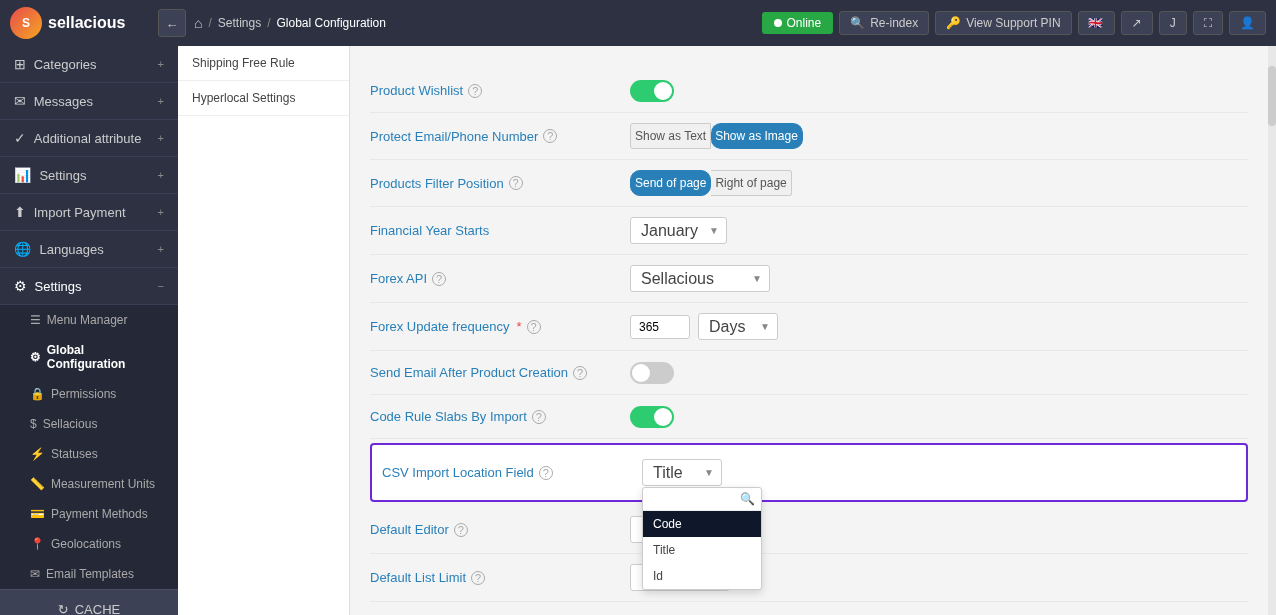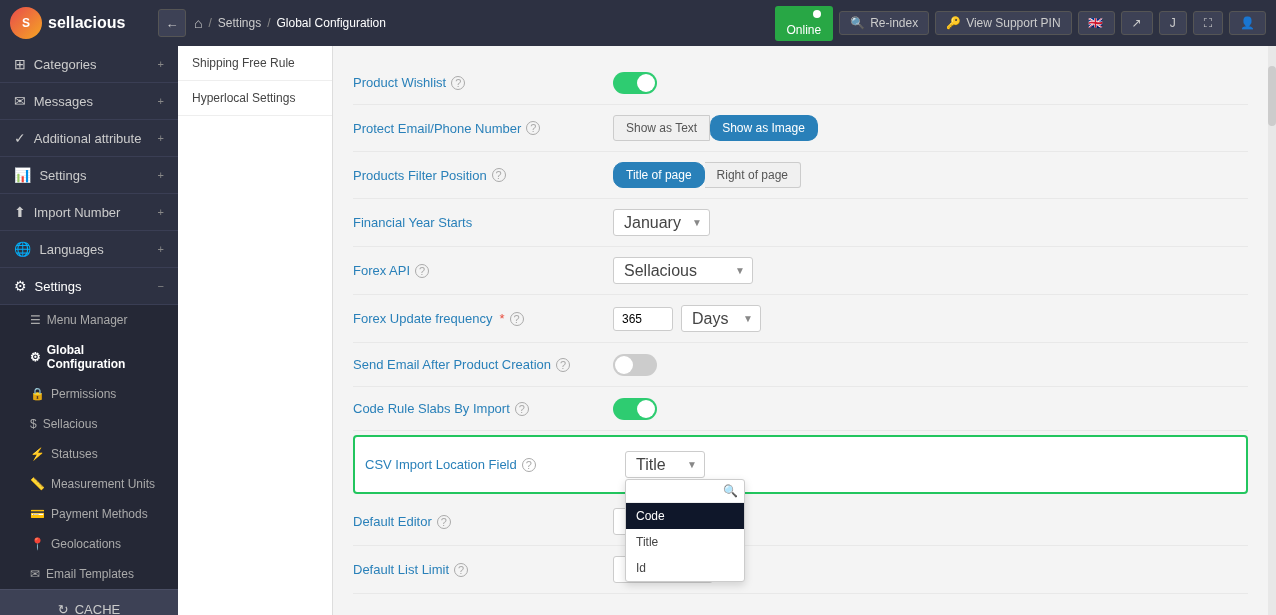--- a/index.html
+++ b/index.html
@@ -58,21 +58,21 @@
       gap: 6px;
     }
     .btn-online {
       background: #28a745;
       color: white;
       border: none;
       border-radius: 3px;
       padding: 4px 12px;
       font-size: 12px;
       cursor: pointer;
-      display: flex; align-items: flex-end; gap: 5px; flex-direction: column;
+      display: flex; align-items: center; gap: 5px;
     }
     .online-dot { width: 8px; height: 8px; background: white; border-radius: 50%; }
     .btn-navbar {
       background: #3d4155;
       color: #ccc;
       border: 1px solid #555;
       border-radius: 3px;
       padding: 4px 10px;
       font-size: 12px;
       cursor: pointer;
@@ -124,40 +124,41 @@
       border: none;
       padding: 12px;
       font-size: 13px;
       cursor: pointer;
       display: flex; align-items: center; justify-content: center; gap: 6px;
       border-top: 1px solid #4a4e64;
     }
     
     
     .sub-sidebar {
-      width: 155px;
+      width: 172px;
       background: #fff;
       border-right: 1px solid #ddd;
       flex-shrink: 0;
       overflow-y: auto;
     }
     .sub-sidebar-item {
       padding: 10px 14px;
       color: #444;
       cursor: pointer;
       font-size: 12px;
       border-bottom: 1px solid #eee;
     }
     
     
     .content {
       flex: 1;
       overflow-y: auto;
       background: #f4f4f4;
       padding: 0;
+      margin-top: 8px;
     }
     
     .content-inner {
       padding: 15px 20px;
     }
     
     .form-row {
       display: flex;
       align-items: center;
       padding: 10px 0;
@@ -197,21 +198,21 @@
       position: absolute;
       top: 2px;
       transition: left 0.2s;
     }
     .toggle.on .toggle-knob { left: 24px; }
     .toggle.off .toggle-knob { left: 2px; }
     
     
     .btn-group { display: flex; }
     .btn-group-item {
-      padding: 5px 12px;
+      padding: 5px 4px;
       border: 1px solid #ccc;
       background: #f0f0f0;
       color: #555;
       cursor: pointer;
       font-size: 12px;
     }
     .btn-group-item:first-child { border-radius: 3px 0 0 3px; }
     .btn-group-item:last-child { border-radius: 0 3px 3px 0; border-left: none; }
     .btn-group-item.active {
       background: #2980b9;
@@ -380,21 +381,21 @@
         <span>Additional attribute</span>
         <span class="expand-icon">+</span>
       </div>
       <div class="sidebar-item">
         <span class="icon">📊</span>
         <span>Settings</span>
         <span class="expand-icon">+</span>
       </div>
       <div class="sidebar-item">
         <span class="icon">⬆</span>
-        <span>Import Number</span>
+        <span>Import Payment</span>
         <span class="expand-icon">+</span>
       </div>
       <div class="sidebar-item">
         <span class="icon">🌐</span>
         <span>Languages</span>
         <span class="expand-icon">+</span>
       </div>
       <div class="sidebar-item active">
         <span class="icon">⚙</span>
         <span>Settings</span>
@@ -485,21 +486,21 @@
           </div>
         </div>
 
         <div class="form-row">
           <div class="form-label">
             <span>Products Filter Position</span>
             <span class="help-icon">?</span>
           </div>
           <div class="form-control">
             <div class="btn-group">
-              <button class="btn-group-item active">Title of page</button>
+              <button class="btn-group-item active">Send of page</button>
               <button class="btn-group-item">Right of page</button>
             </div>
           </div>
         </div>
 
         <div class="form-row">
           <div class="form-label">
             <span>Financial Year Starts</span>
           </div>
           <div class="form-control">
@@ -563,21 +564,21 @@
             <span>Code Rule Slabs By Import</span>
             <span class="help-icon">?</span>
           </div>
           <div class="form-control">
             <div class="toggle on">
               <div class="toggle-knob"></div>
             </div>
           </div>
         </div>
 
-        <div style="border:2px solid #22c55e; border-radius:4px; padding:4px 10px; margin:4px 0; background:white; position:relative;">
+        <div style="border:2px solid #6d28d9; border-radius:4px; padding:4px 10px; margin:4px 0; background:white; position:relative;">
           <div class="form-row" style="border-bottom:none;">
             <div class="form-label">
               <span>CSV Import Location Field</span>
               <span class="help-icon">?</span>
             </div>
             <div class="form-control">
               <div class="dropdown-container">
                 <div class="select-wrap">
                   <select class="form-select">
                     <option>Title</option>

